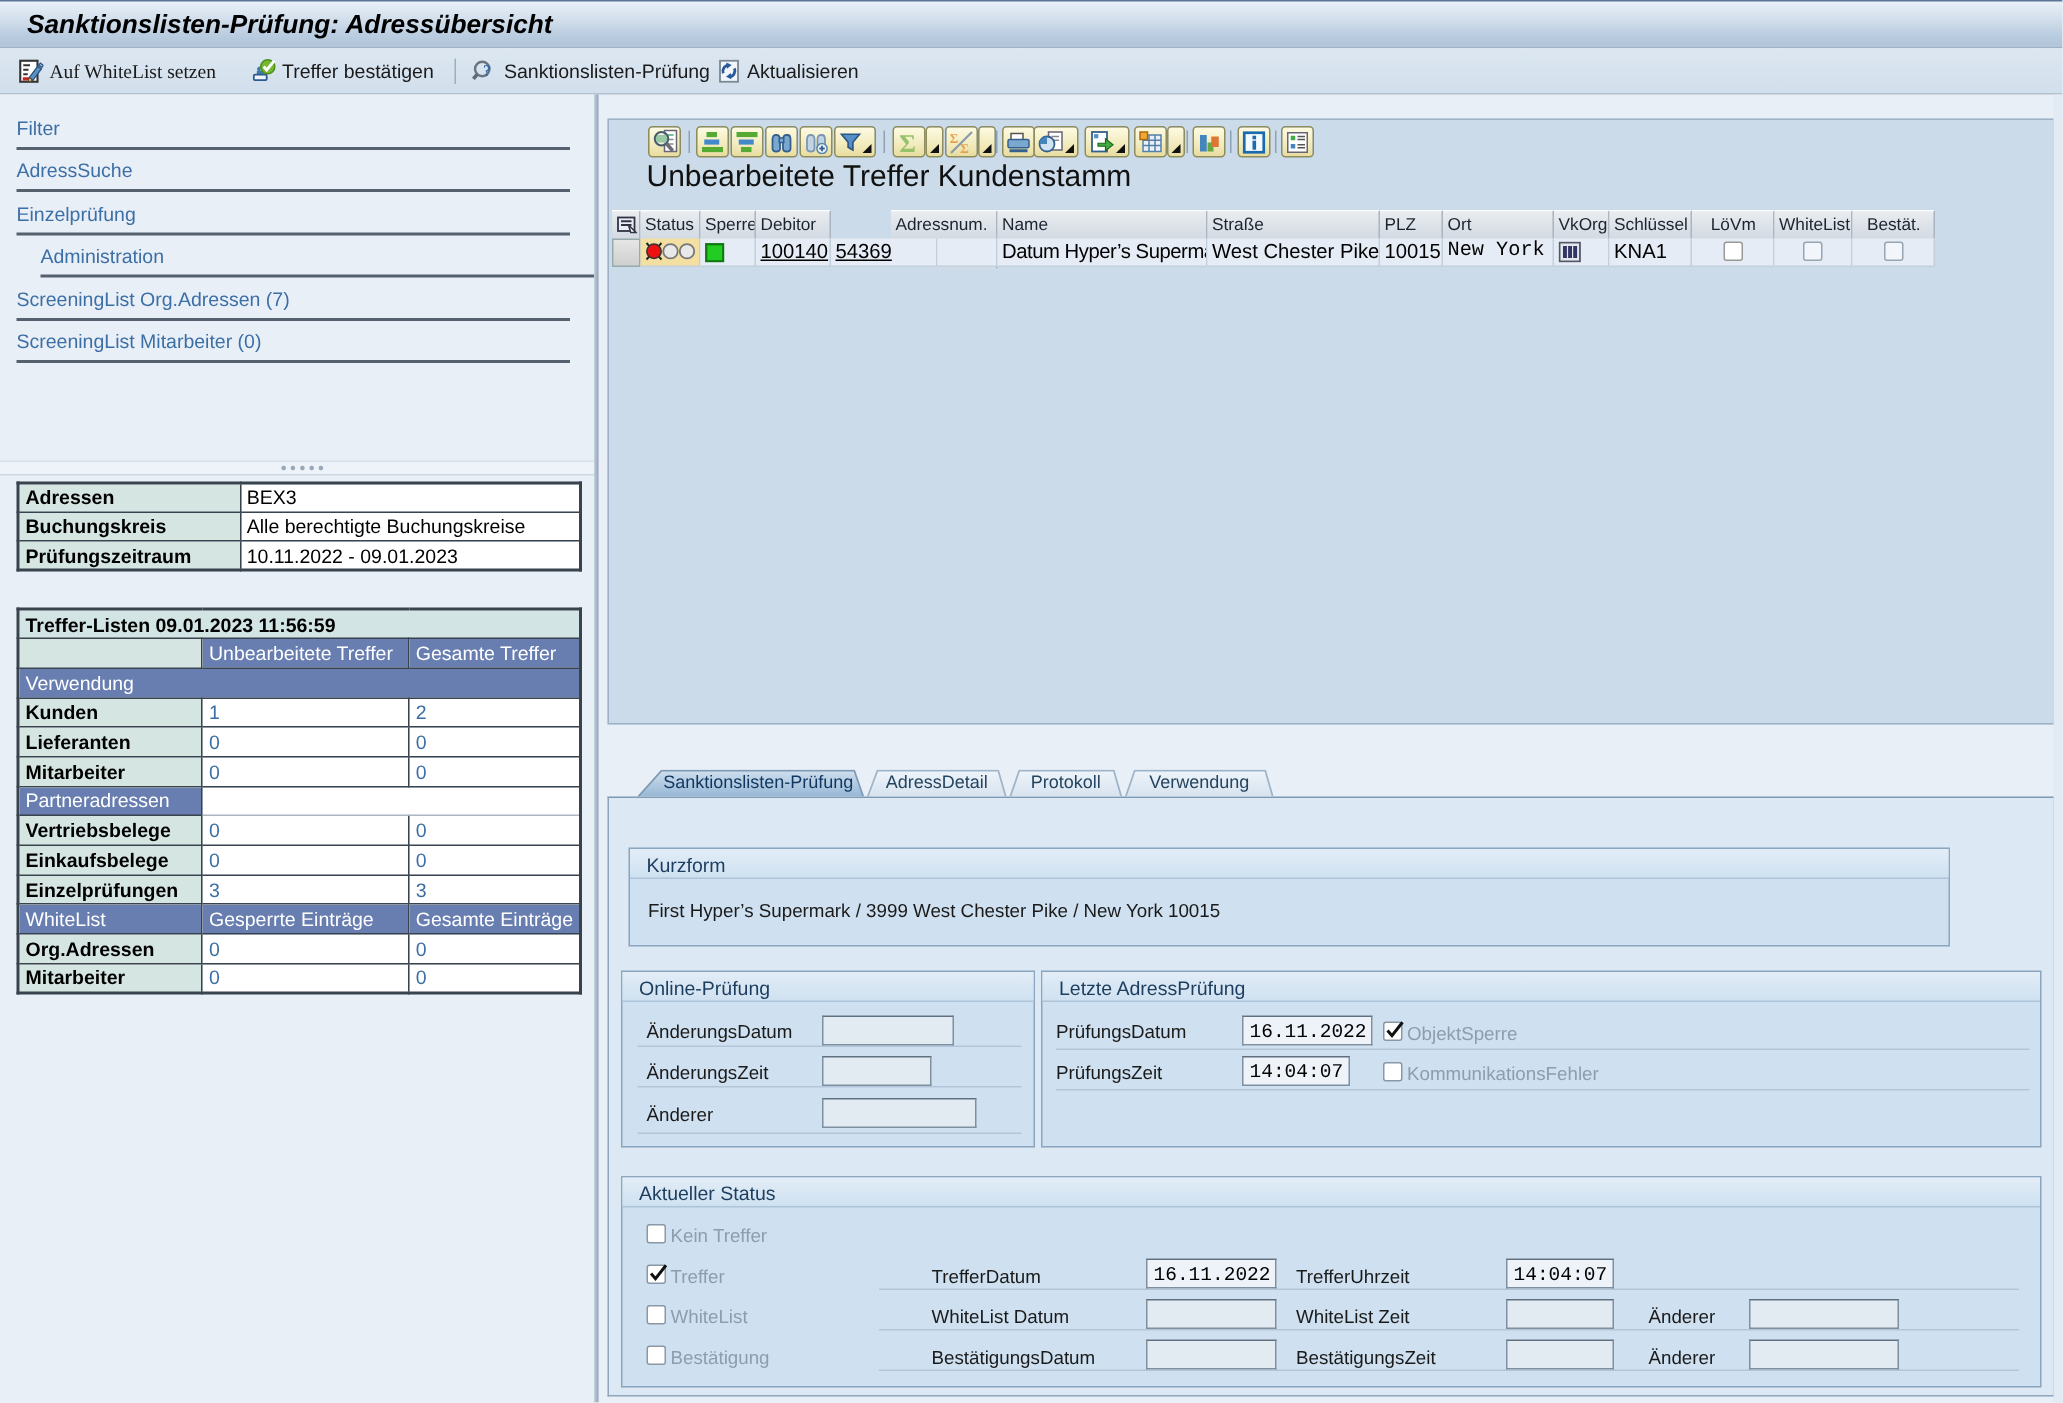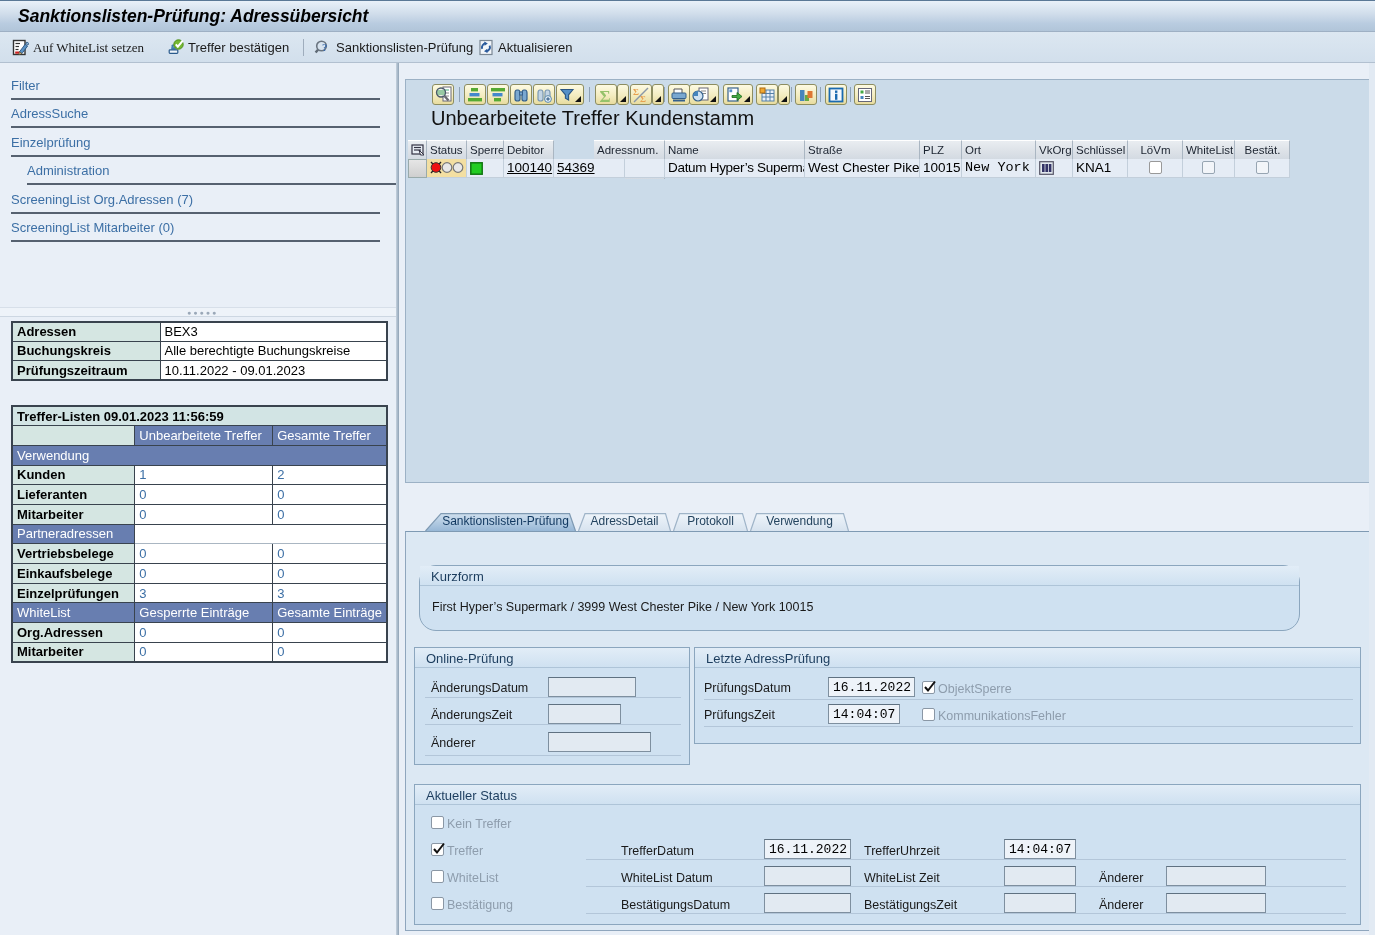--- a/index.html
+++ b/index.html
@@ -412,39 +412,39 @@
   </div>
   <div class="tab abs" style="left:750px; width:99px; z-index:2;">
     <svg class="shape" width="99" height="18" viewBox="0 0 99 18">
         <path d="M0.5 18 L6.5 0.7 L93.5 0.7 L98.5 18" fill="url(#igrad)" stroke="#9fb4c8" stroke-width="1.2"></path>
       </svg>
     <div class="txt" style="color:#24445f;">Verwendung</div>
   </div>
 </div>
 <div id="panel" class="abs"></div>
 
-<div class="gbox abs" style="left:419px; top:565px; width:881px; height:66px;border-radius:17px;">
+<div class="gbox abs" style="left:419px; top:565px; width:881px; height:66px;">
   <div class="ghead">Kurzform</div>
   <div class="glabel" style="left:12px; top:34px;">First Hyper’s Supermark / 3999 West Chester Pike / New York 10015</div>
 </div>
 
 <div class="gbox abs" style="left:414px; top:647px; width:276px; height:118px;">
   <div class="ghead">Online-Prüfung</div>
   <div class="rowline" style="left:10px; top:49px; width:256px;"></div>
   <div class="rowline" style="left:10px; top:76px; width:256px;"></div>
   <div class="rowline" style="left:10px; top:107px; width:256px;"></div>
   <div class="glabel" style="left:16px; top:33px;">ÄnderungsDatum</div>
   <div class="glabel" style="left:16px; top:60px;">ÄnderungsZeit</div>
   <div class="glabel" style="left:16px; top:88px;">Änderer</div>
   <div class="fld" style="left:133px; top:29px; width:88px;"></div>
   <div class="fld" style="left:133px; top:56px; width:73px;"></div>
   <div class="fld" style="left:133px; top:84px; width:103px;"></div>
 </div>
 
-<div class="gbox abs" style="left:694px; top:647px; width:667px; height:97px;padding-left:31px;">
+<div class="gbox abs" style="left:694px; top:647px; width:667px; height:118px;padding-left:31px;">
   <div class="ghead">Letzte AdressPrüfung</div>
   <div class="rowline" style="left:9px; top:51px; width:649px;"></div>
   <div class="rowline" style="left:9px; top:78px; width:649px;"></div>
   <div class="glabel" style="left:9px; top:33px;">PrüfungsDatum</div>
   <div class="glabel" style="left:9px; top:60px;">PrüfungsZeit</div>
   <div class="fld filled" style="left:133px; top:29px; width:87px;">16.11.2022</div>
   <div class="fld filled" style="left:133px; top:56px; width:72px;">14:04:07</div>
   <span class="cb" style="left:227px; top:33px;">
       <svg width="16" height="16" viewBox="0 0 16 16">
         <path d="M3 8 L6 11.5 L13 2.5" fill="none" stroke="#111" stroke-width="2"></path>

